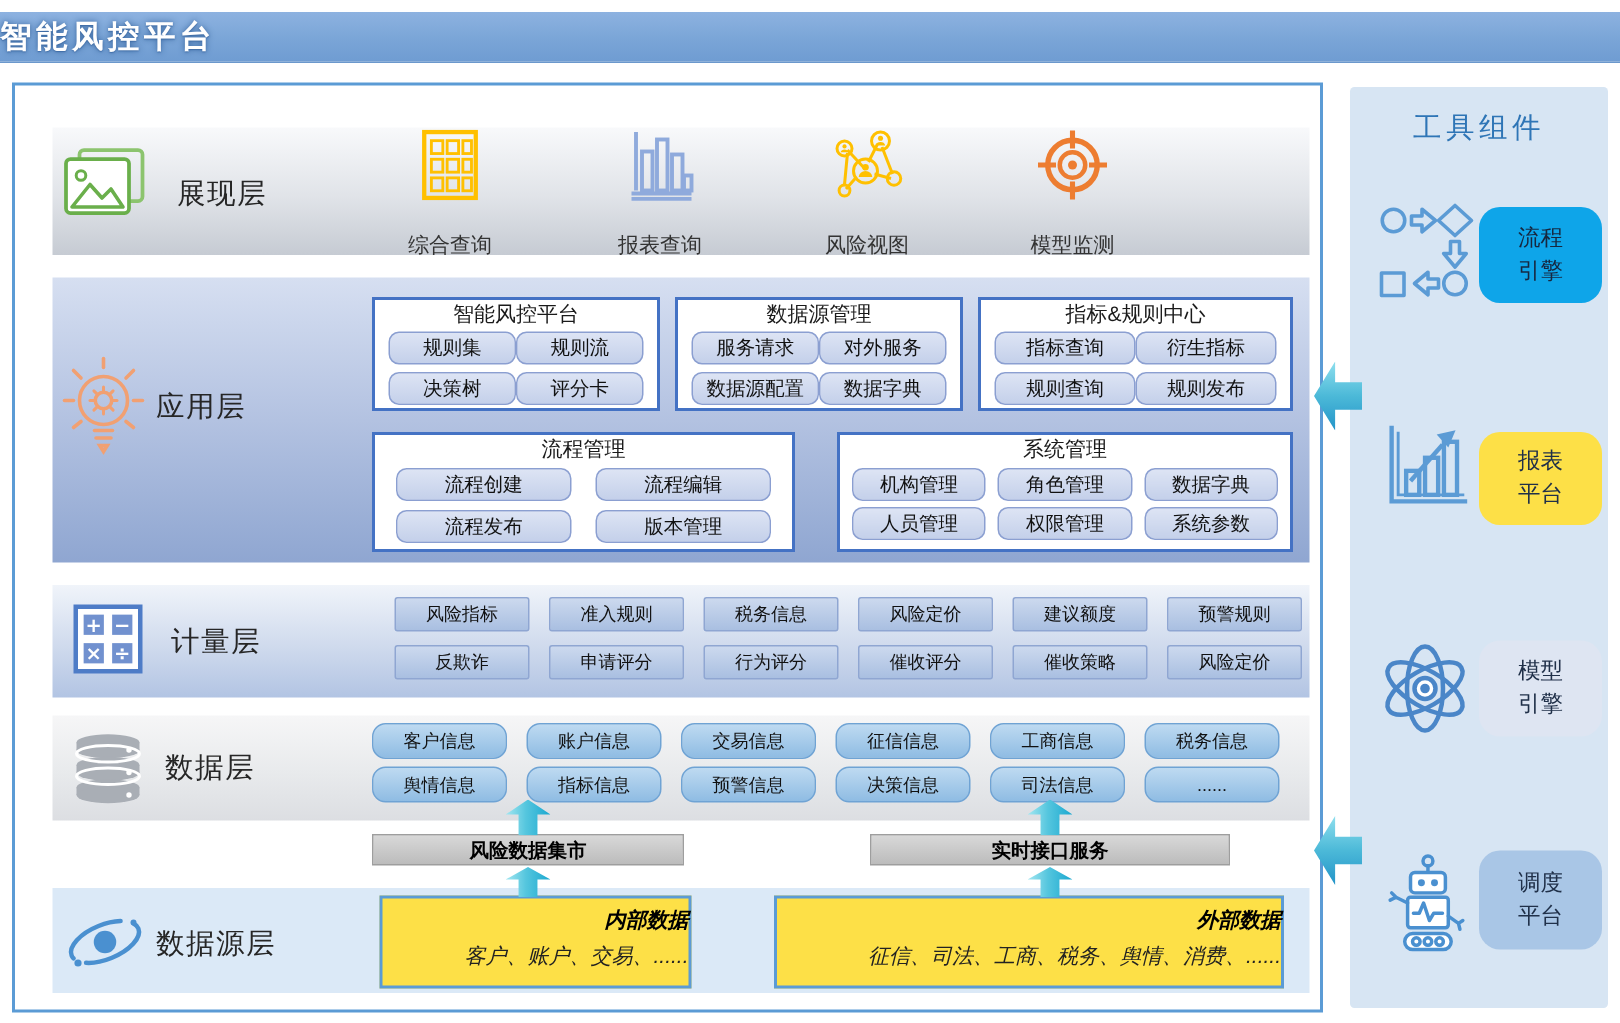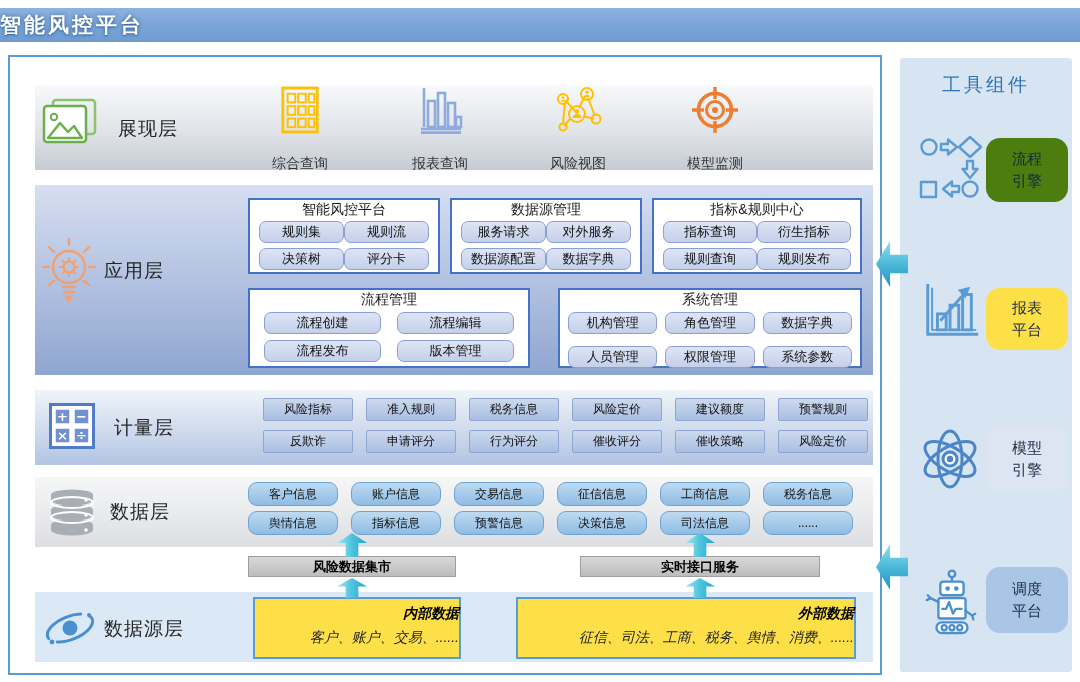--- a/index.html
+++ b/index.html
@@ -29,21 +29,21 @@
   
   .p-item{top:86px;width:120px;height:68px;display:flex;flex-direction:column;align-items:center;gap:16px;}
   .p-item .p-icn{height:48px;display:flex;align-items:flex-end;justify-content:center;}
   .p-label{margin-top:5px;font-size:14px;color:#333;}
 
   
   .grp{background:#fff;border:2px solid #4472C4;box-sizing:border-box;}
   .grp-title{font-size:14px;text-align:center;color:#1a1a1a;line-height:17px;margin-top:1px;}
   .grp-grid{display:grid;gap:5px 0;padding:3px 9px 0;}
   .cols2{grid-template-columns:1fr 1fr;}
-  .cols3{grid-template-columns:1fr 1fr 1fr;gap:12px 8px;padding:3px 7px 0;}
+  .cols3{grid-template-columns:1fr 1fr 1fr;gap:4px 8px;padding:3px 7px 0;}
   .chip{height:20px;display:flex;align-items:center;justify-content:center;font-size:13px;color:#111;
         background:linear-gradient(180deg,#dde4f4 0%,#c4d0ea 100%);
         border:1px solid #8b9fd1;border-radius:7px;}
 
   
   .m-btn{width:88px;height:21px;display:flex;align-items:center;justify-content:center;font-size:12px;color:#111;
          background:linear-gradient(180deg,#ccd9ee 0%,#a9bfe1 100%);
          border:1px solid #8fa6d2;border-radius:2px;margin-left:15px;}
 
   
@@ -64,21 +64,21 @@
   .up-arrow{width:30px;background:linear-gradient(90deg,#a5e7f1 0%,#55c6de 45%,#1ba8d0 100%);
             clip-path:polygon(50% 0,100% 42%,71% 42%,71% 100%,29% 100%,29% 42%,0 42%);z-index:4;}
   .left-arrow{width:32px;height:46px;background:linear-gradient(180deg,#8edfee 0%,#4cb9d8 50%,#2394c8 100%);
             clip-path:polygon(0 50%,44% 0,44% 30%,100% 30%,100% 70%,44% 70%,44% 100%);z-index:6;}
 
   
   .sidebar{left:900px;top:58px;width:172px;height:614px;background:#d7e5f3;border-radius:3px;z-index:2;}
   .sidebar-title{position:absolute;left:0;top:14px;width:100%;text-align:center;font-size:19px;color:#2E75B6;letter-spacing:3px;}
   .tool-btn{position:absolute;left:86px;width:82px;border-radius:14px;display:flex;align-items:center;justify-content:center;
             text-align:center;font-size:15px;line-height:1.45;color:#203049;padding:0 20px;box-sizing:border-box;}
-  .tb1{top:80px;height:64px;background:#4d7c0f;color:#17273f;}
+  .tb1{top:80px;height:64px;background:#0ea5e9;color:#17273f;}
   .tb2{top:230px;height:62px;background:#fde047;}
   .tb3{top:369px;height:64px;background:#dee5f2;}
   .tb4{top:509px;height:66px;background:#a9c6e6;}
 </style>
 </head>
 <body>
 
 <div class="stage">
 
   <div class="abs banner">智能风控平台</div>

